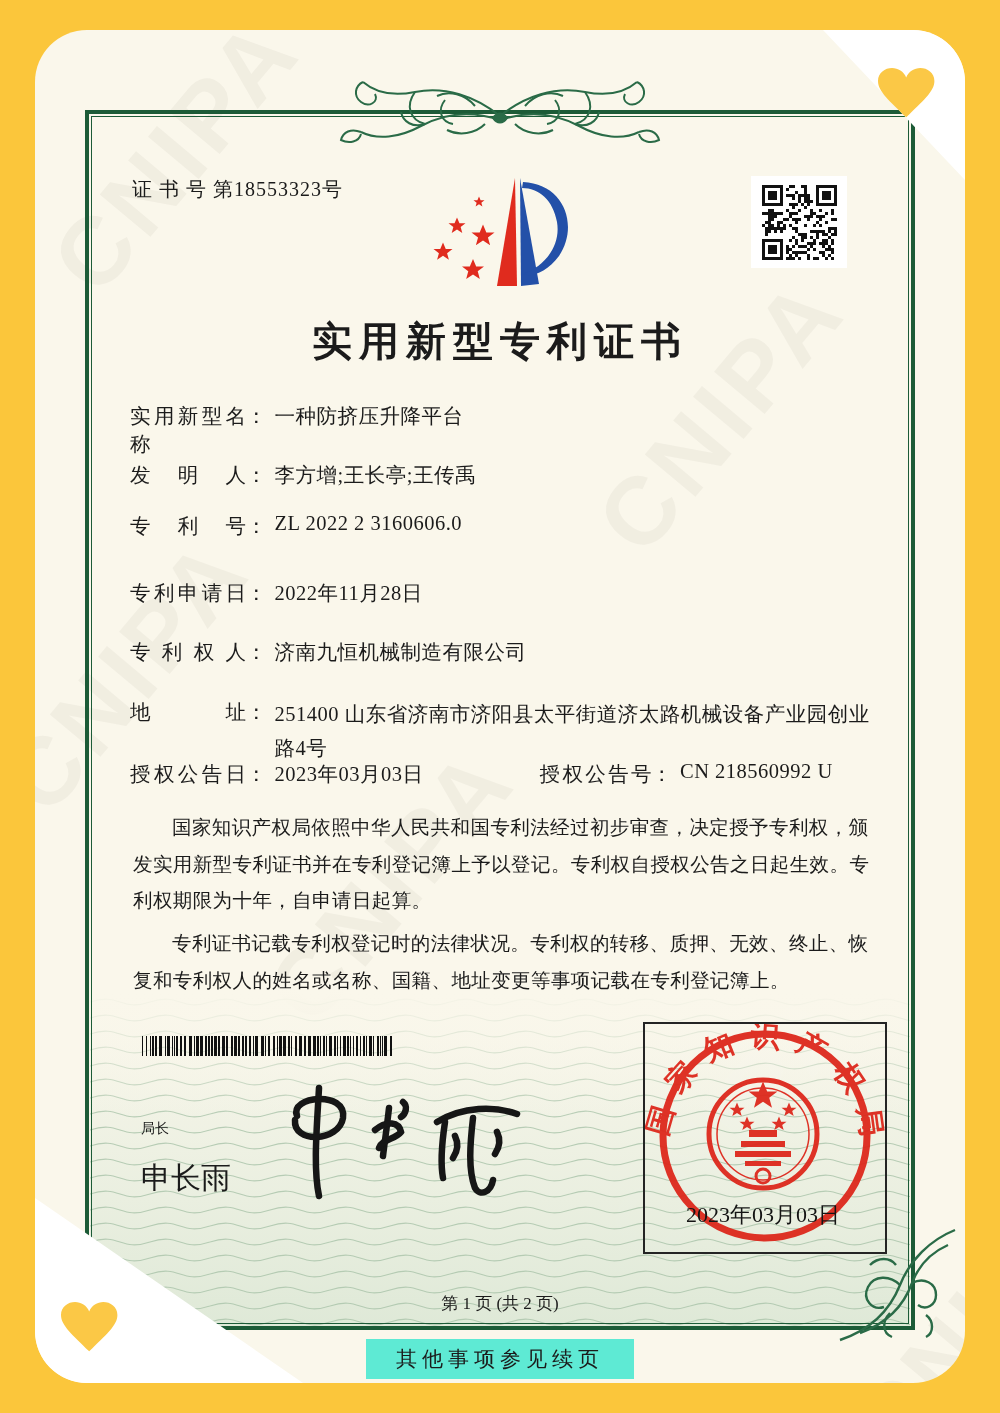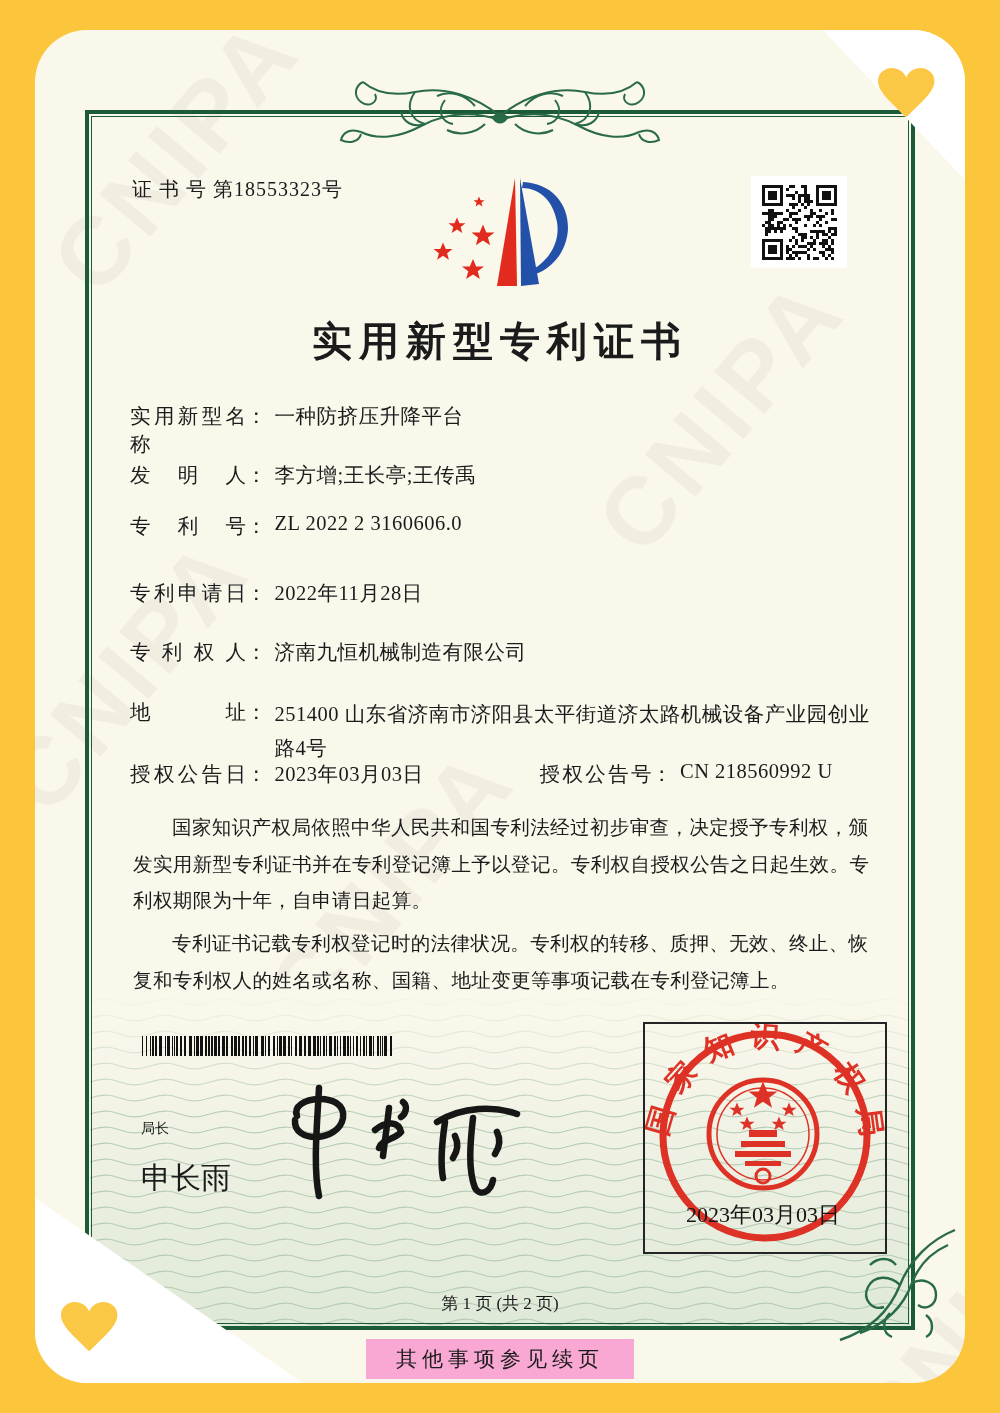--- a/index.html
+++ b/index.html
@@ -51,21 +51,21 @@
   .barcode{position:absolute;left:107px;top:1006px;}
   .sig-title{position:absolute;left:106px;top:1090px;font-size:14px;
     font-family:"Liberation Sans","DejaVu Sans",sans-serif;}
   .sig-name{position:absolute;left:106px;top:1128px;font-size:30px;
     font-family:"Liberation Sans","DejaVu Sans",sans-serif;}
   .signature{position:absolute;left:232px;top:1046px;}
   .seal-box{position:absolute;left:608px;top:992px;width:240px;height:228px;
     border:2px solid #242424;}
   .page-indicator{position:absolute;left:0;top:1262px;width:100%;text-align:center;font-size:17px;}
   .continuation{position:absolute;left:0;top:1315px;width:100%;text-align:center;font-size:21px;}
-  .continuation span{background:#f9a8d4;padding:8px 30px;letter-spacing:5px;}
+  .continuation span{background:#5eead4;padding:8px 30px;letter-spacing:5px;}
   
   .fold-layer{position:absolute;left:0;top:0;width:930px;height:1353px;pointer-events:none;}
 </style>
 </head>
 <body>
 
 <div class="page">
 
   <div class="wm" style="left:-20px;top:70px;">CNIPA</div>
   <div class="wm" style="left:525px;top:330px;">CNIPA</div>

